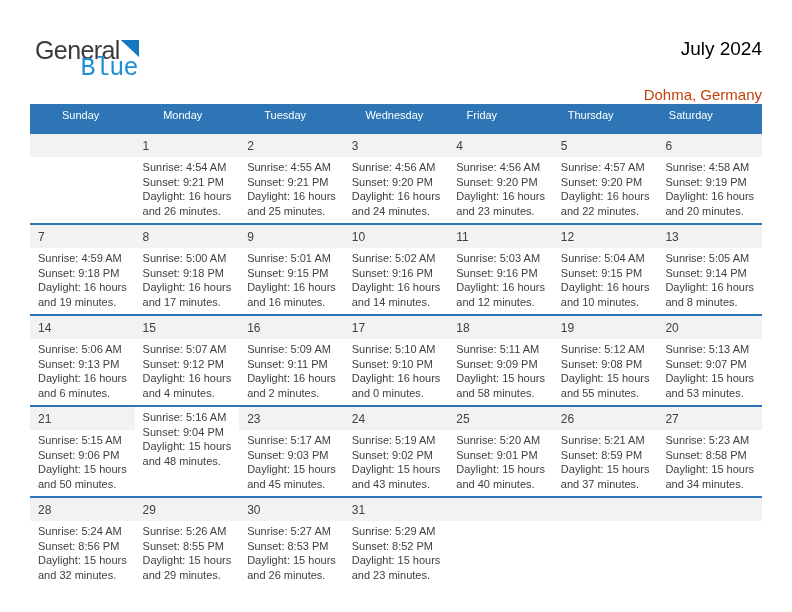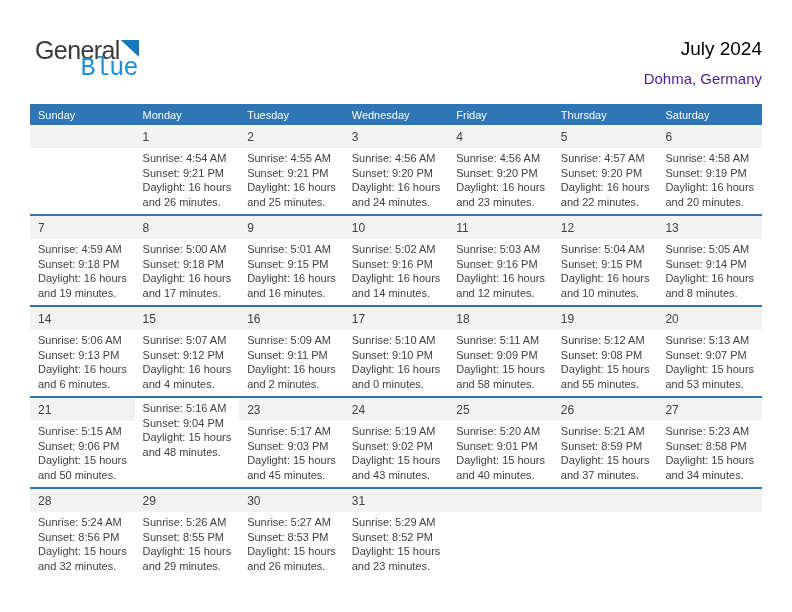--- a/index.html
+++ b/index.html
@@ -14,26 +14,26 @@
   .topbar{position:absolute;left:30px;right:30px;top:34px;height:64px;}
   .logo{position:absolute;left:5px;top:4px;width:104px;line-height:1;}
   .logo-line1{display:flex;align-items:flex-start;text-align:right;}
   .logo-general{font-size:25px;letter-spacing:-0.6px;color:#3a3a3a;}
   .logo-triangle{width:26px;height:17px;margin-left:1px;margin-top:2px;
     background:#1577BE;clip-path:polygon(0 0,100% 0,100% 100%);}
   .logo-line2{text-align:right;margin-top:-7px;padding-right:1px;
     font-size:25px;letter-spacing:-0.6px;color:#1E8FD6;font-family:Liberation Mono, monospace;}
   .title-block{position:absolute;right:0;top:0;text-align:right;}
   .cal-title{font-size:19px;color:#000000;font-weight:normal;margin:0;line-height:30px;}
-  .cal-subtitle{font-size:15px;color:#4c1d95;margin-top:6px;}
+  .cal-subtitle{font-size:15px;color:#c2410c;margin-top:22px;}
 
   
   .calendar{position:absolute;left:30px;right:30px;top:104px;}
   .weekday-row{display:grid;grid-template-columns:repeat(7,1fr);
-    background:#2E75B6;height:21px;}
+    background:#2E75B6;height:30px;padding-left:24px;}
   .weekday-cell{color:#ffffff;font-size:11px;line-height:22px;padding-left:8px;
     overflow:hidden;white-space:nowrap;}
   .week-row{display:grid;grid-template-columns:repeat(7,1fr);}
   .week-row + .week-row{border-top:2px solid #2E75B6;}
   .day-cell{height:89px;}
   .num{height:18px;background:#F2F2F2;padding:5px 0 0 8px;
     font-size:12px;color:#404040;}
   .details{padding:3px 0 0 8px;}
   .detail-line{font-size:11px;line-height:14.5px;color:#404040;white-space:nowrap;}
 </style>

